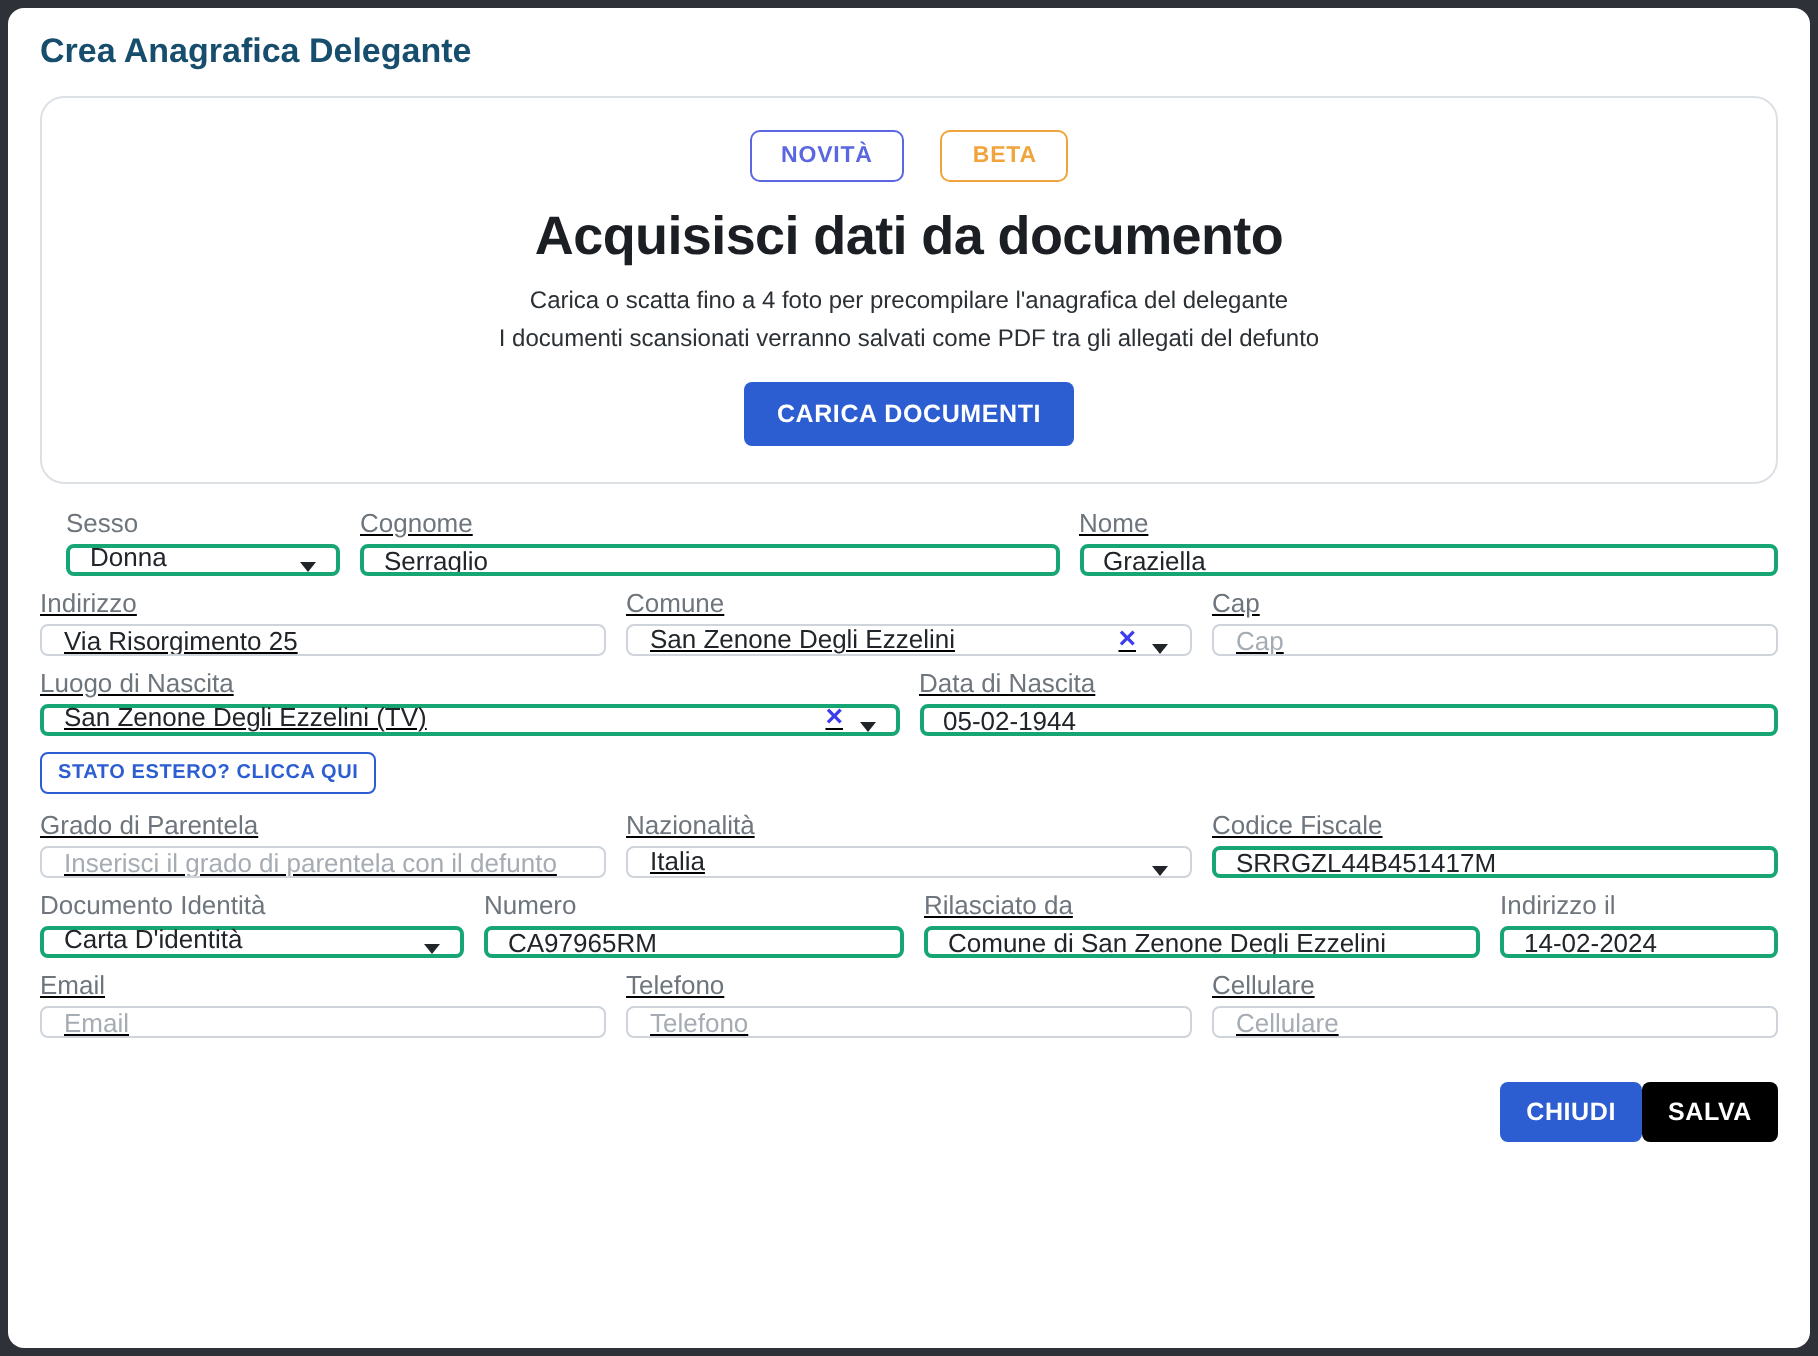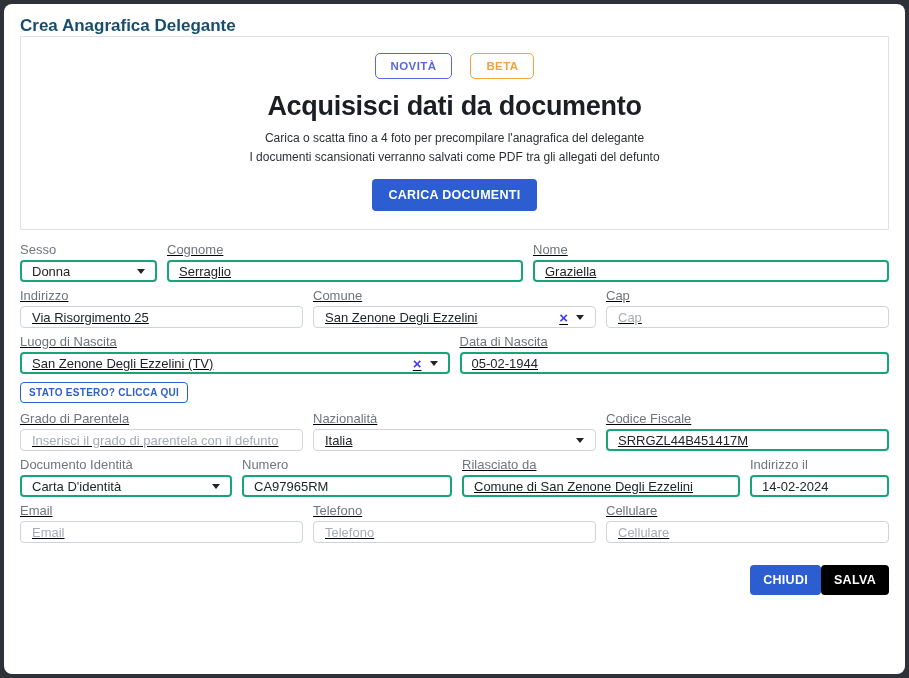--- a/index.html
+++ b/index.html
@@ -15,22 +15,22 @@
     position:absolute; left:4px; top:4px; right:4px; bottom:4px;
     background:#ffffff; border-radius:8px;
     padding:8px 16px 14px 16px;
   }
   .dialog-title {
     font-size:17px; font-weight:700; color:#174e6d;
     padding-top:4px;
   }
   
   .hero-card {
-    border:1px solid #dde0e4; border-radius:1px;
-    padding:16px 16px 18px 16px;
+    border:1px solid #dde0e4; border-radius:12px;
+    margin-top:12px; padding:16px 16px 18px 16px;
     text-align:center;
   }
   .badges { display:flex; justify-content:center; gap:18px; }
   .badge {
     display:inline-block; border-radius:5px; padding:6px 15px;
     font-size:11.5px; font-weight:700; letter-spacing:.4px; background:#fff;
   }
   .badge-novita { color:#5a67e0; border:1px solid #5a67e0; }
   .badge-beta   { color:#f0a43b; border:1px solid #f0a43b; }
   .hero-title {
@@ -47,23 +47,23 @@
   .btn-green { background:#000000; }
   .btn-upload { margin-top:13px; padding:9px 16px; }
   
   .form { margin-top:12px; }
   .frow { display:flex; gap:10px; margin-bottom:6px; }
   .field label {
     display:block; font-size:13px; color:#6e757c; margin-bottom:3px;
     white-space:nowrap;
   }
   .control {
-    height:22px; width:100%;
+    height:16px; width:100%;
     border:1px solid #ced4da; border-radius:4px;
-    display:flex; align-items:center; padding:0 11px;
+    display:flex; align-items:flex-end; padding:0 11px;
     font-size:13px; color:#212529; background:#fff;
     font-family:inherit;
   }
   input.control { display:block; line-height:25px; }
   input.control::placeholder { color:#a6acb3; opacity:1; }
   .green { border:2px solid #17a673; padding-left:10px; padding-right:10px; }
   .select { justify-content:space-between; cursor:pointer; gap:8px; }
   .sel-value { flex:1; overflow:hidden; white-space:nowrap; }
   .caret {
     width:0; height:0; flex:0 0 auto;
@@ -76,21 +76,21 @@
   }
   .chip-btn {
     display:inline-block; background:#fff;
     border:1px solid #2c5ed2; color:#2c5ed2;
     font-size:10px; font-weight:700; letter-spacing:.3px;
     padding:4px 8px; border-radius:4px; margin:2px 0 8px 0; cursor:pointer;
     font-family:inherit;
     text-align:right;
   }
   
-  .w-sesso { flex:0 0 137px; }
+  .w-sesso { flex:0 0 137px;margin-left:13px; }
   .w-grow  { flex:1 1 0;text-decoration:underline; }
   .w-doc   { flex:0 0 212px; }
   .w-num   { flex:0 0 210px; }
   .w-ril   { flex:0 0 139px; }
   .footer { display:flex; justify-content:flex-end; margin-top:22px; }
 </style>
 </head>
 <body>
 
 <div class="dialog">

